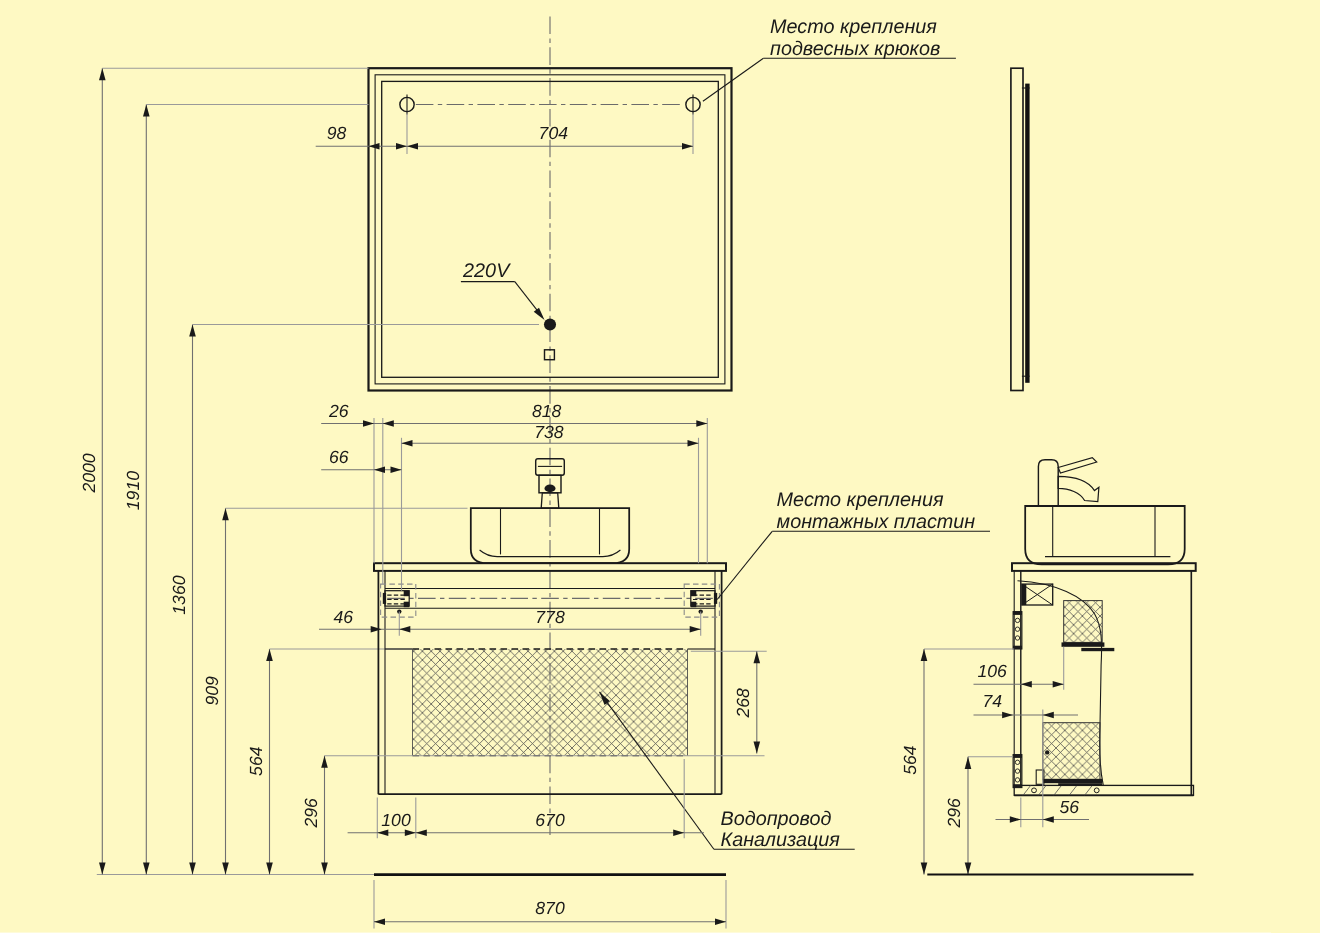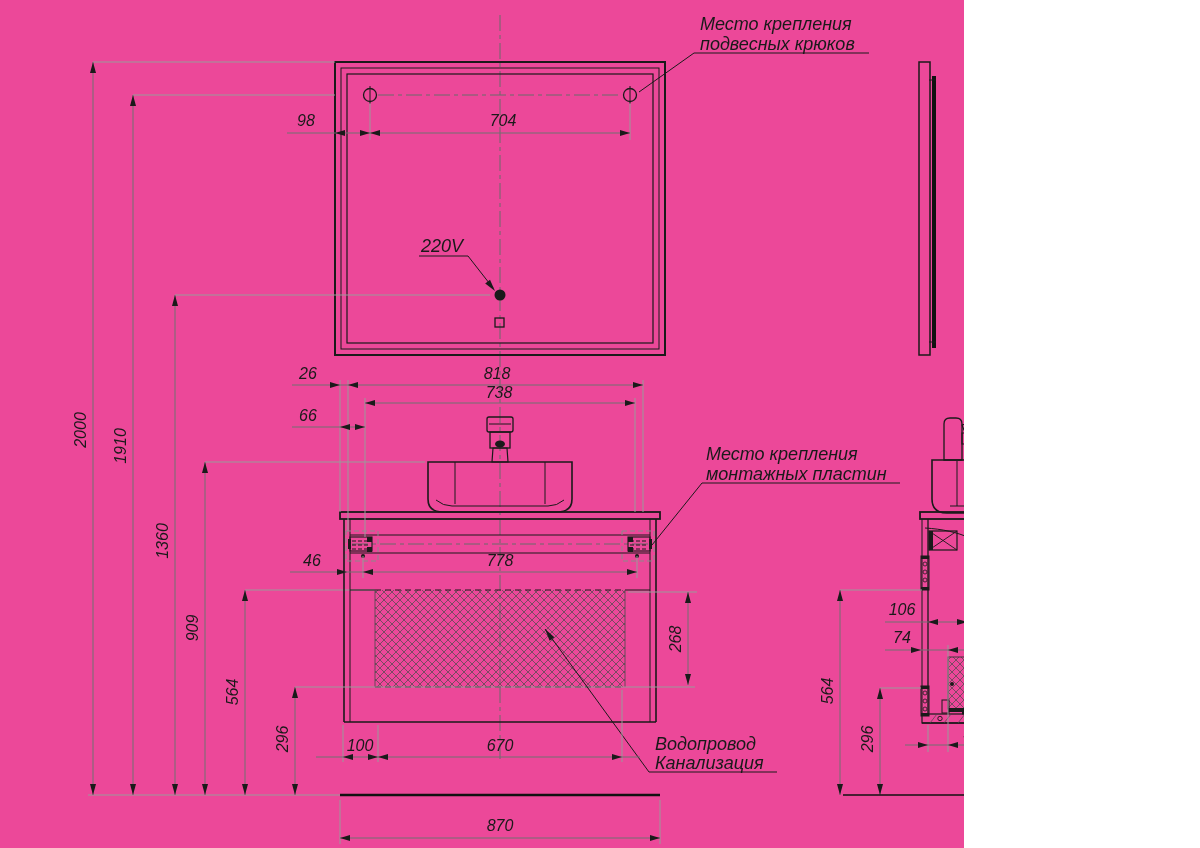--- a/index.html
+++ b/index.html
@@ -1,16 +1,16 @@
 <!DOCTYPE html>
 <html><head>
 <meta charset="utf-8">
 <style>
   html,body{margin:0;padding:0;background:#fff;}
-  .stage{width:964px;height:848px;position:relative;background:#ec4899;overflow:hidden;}
+  .stage{width:1200px;height:848px;position:relative;background:#fef9c3;overflow:hidden;}
   svg{display:block;}
   .dim{font:italic 16px "Liberation Sans",sans-serif;fill:#1a1a1a;}
   .note{font:italic 18px "Liberation Sans",sans-serif;fill:#1a1a1a;}
   .obj{stroke:#1a1a1a;fill:none;}
   .dimln{stroke:#707070;stroke-width:1;fill:none;}
   .extln{stroke:#9a9a9a;stroke-width:1;fill:none;}
   .arr{fill:#1a1a1a;stroke:none;}
   .cl{stroke:#6b6b6b;stroke-width:1;fill:none;stroke-dasharray:16 4 4 4;}
 </style>
 </head>

